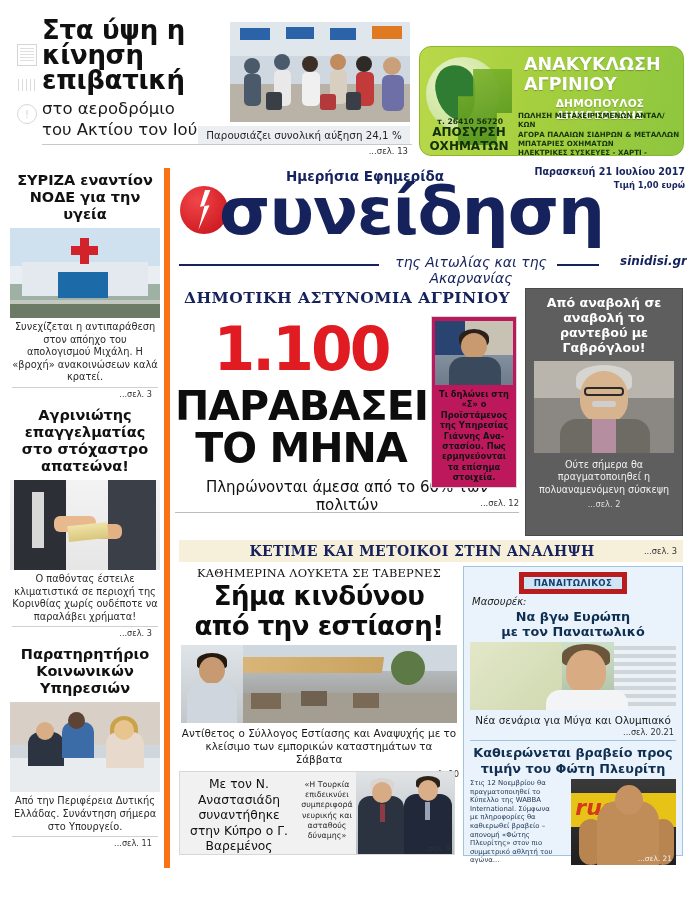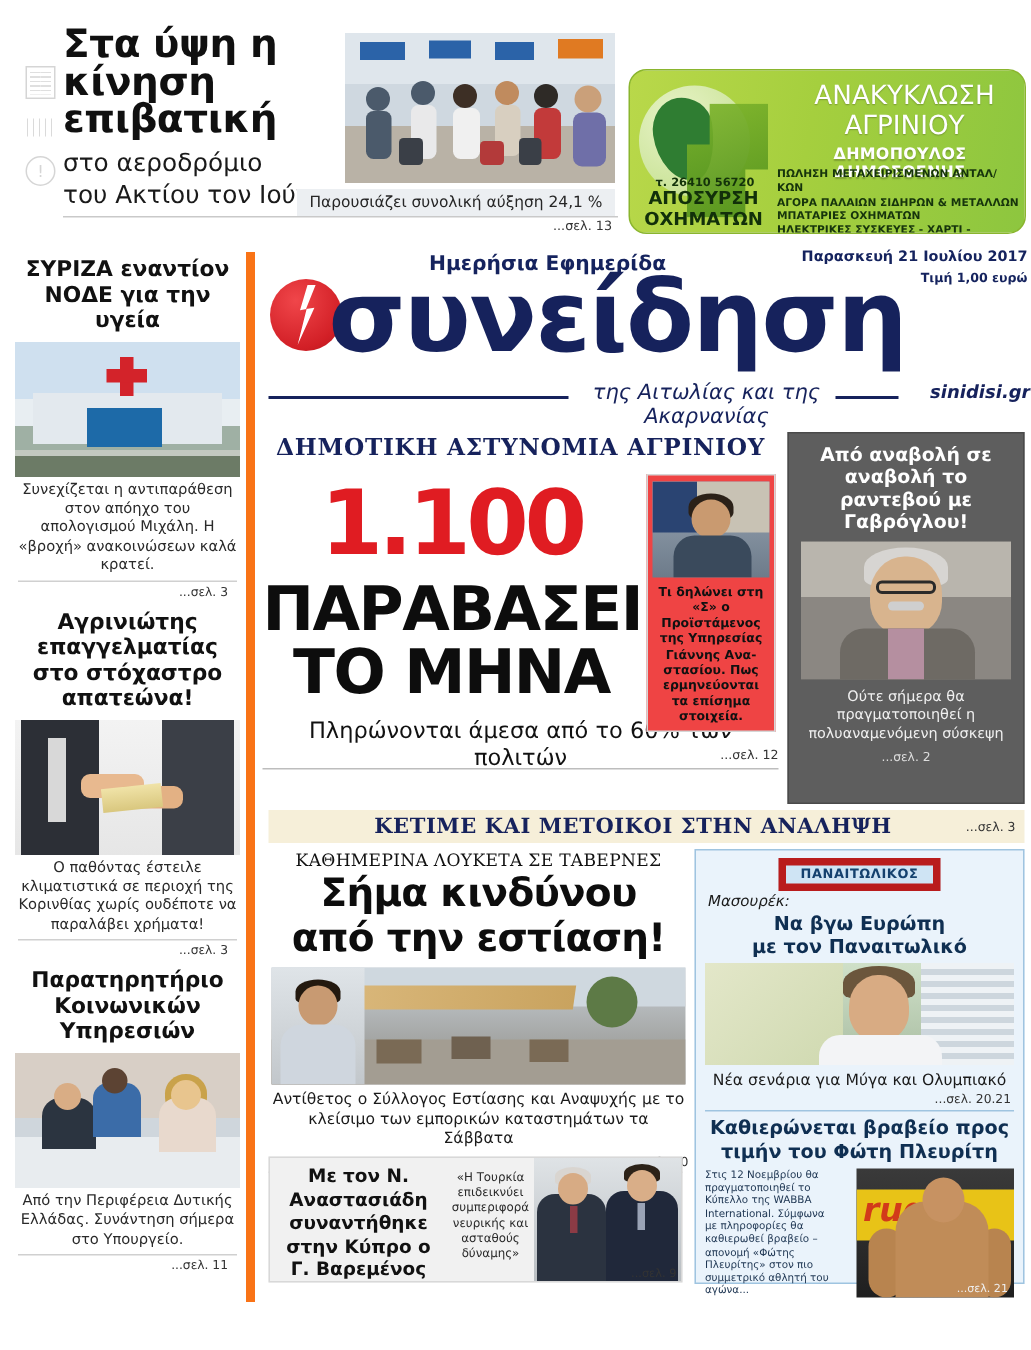--- a/index.html
+++ b/index.html
@@ -52,22 +52,22 @@
   .ad-globe { position:absolute; left:4px; top:4px; width:96px; height:100px; }
   .ad-globe .sphere { position:absolute; left:2px; top:6px; width:74px; height:74px;
      border-radius:50%; background: radial-gradient(circle at 35% 30%, #e8f3c8, #cfe6a0 60%, #b6d87a 100%); }
   .ad-globe .land { position:absolute; left:12px; top:14px; width:40px; height:56px;
      background:#2f7d32; border-radius: 48% 52% 40% 60% / 40% 35% 65% 60%;
      transform: rotate(-8deg); }
   .ad-globe .arrow { position:absolute; left:34px; top:18px; width:54px; height:76px;
      background: linear-gradient(160deg,#7fb52c,#4f8f1c);
      clip-path: polygon(28% 0%, 100% 0%, 100% 58%, 72% 58%, 72% 100%, 0% 100%, 0% 36%, 28% 36%);
      opacity:.92; }
-  .ad-title { position:absolute; left:104px; top:7px; width:158px; text-align:center;
-     color:#fff; font-weight:normal; font-size:17.5px; line-height:20px;
+  .ad-title { position:absolute; left:104px; top:7px; width:158px; 
+     color:#fff; font-weight:bold; font-size:17.5px; line-height:20px;
      text-shadow:0 1px 1px rgba(0,0,0,.25); }
   .ad-sub { position:absolute; left:96px; top:50px; width:168px; text-align:center;
      color:#fff; font-weight:bold; font-size:10.6px; letter-spacing:.2px;
      text-shadow:0 1px 1px rgba(0,0,0,.22); }
   .ad-phone { position:absolute; left:8px; top:70px; width:84px; text-align:center;
      color:#14330a; font-size:7.6px; font-weight:bold; }
   .ad-withdraw { position:absolute; left:4px; top:78px; width:90px; text-align:center;
      color:#12300a; font-weight:bold; font-size:12px; line-height:14px; }
   .ad-list { position:absolute; left:98px; top:64px; width:164px;
      color:#16340c; font-size:7.1px; font-weight:bold; line-height:9.3px; }
@@ -147,21 +147,21 @@
      font-size:41px; line-height:41px; font-weight:bold; color:#0d0d0d; letter-spacing:-1px; }
   .lead-l3 { position:absolute; left:0px; top:140px; width:252px; text-align:center;
      font-size:41px; line-height:41px; font-weight:bold; color:#0d0d0d; letter-spacing:-1px; }
   .lead-sub { position:absolute; left:0; top:190px; width:344px; text-align:center;
      font-size:15px; color:#111; }
   .lead-ref { position:absolute; left:0; top:210px; width:344px; text-align:right;
      font-size:8.4px; color:#333; }
   .lead-rule { position:absolute; left:0; top:224px; width:344px; height:1px; background:#bdbdbd; }
 
   .lead-inset { position:absolute; left:256px; top:28px; width:86px; height:172px;
-     background:#ef4444; border:1px solid #d6d6d6; }
+     background:#be185d; border:1px solid #d6d6d6; }
   .lead-inset .ipic { width:78px; height:64px; margin:4px auto 3px; overflow:hidden;
      position:relative; background:linear-gradient(180deg,#9aa7b5,#6d7b8a); }
   .lead-inset .ipic .wall { position:absolute; left:0; top:0; width:78px; height:34px;
      background:linear-gradient(90deg,#2a4472 0 38%, #c8c2b4 38% 100%); }
   .lead-inset .ipic .head { position:absolute; left:26px; top:12px; width:26px; height:26px;
      background:#c99a70; border-radius:50%; }
   .lead-inset .ipic .hair { position:absolute; left:24px; top:8px; width:30px; height:18px;
      background:#2b2118; border-radius:50% 50% 30% 30%; }
   .lead-inset .ipic .body { position:absolute; left:14px; top:36px; width:52px; height:28px;
      background:#3a4a5c; border-radius:14px 14px 0 0; }
@@ -225,21 +225,21 @@
   .mid-photo .inset .b { position:absolute; left:6px; top:38px; width:50px; height:40px;
      background:#cfd6de; border-radius:14px 14px 0 0; }
   .mid-cap { font-size:10.4px; line-height:13.2px; color:#1a1a1a; text-align:center;
      padding:4px 2px 0; }
   .mid-ref { text-align:right; font-size:8.3px; color:#333; padding-top:2px; }
   .mid-rule { width:276px; height:1px; background:#bdbdbd; margin-top:2px; }
 
   
   .cyp { position:absolute; left:179px; top:771px; width:276px; height:84px;
      background:#f1f1f1; border:1px solid #d8d8d8; display:flex; }
-  .cyp-title { width:118px; text-align:center; font-weight:bold; font-size:12.3px;
+  .cyp-title { width:118px; text-align:center; font-weight:normal; font-size:12.3px;
      line-height:15.5px; color:#111; padding:5px 3px 0; }
   .cyp-quote { width:58px; text-align:center; font-size:7.9px; line-height:10.2px;
      color:#2a2a2a; padding:8px 2px 0; }
   .cyp-photo { width:98px; height:82px; overflow:hidden; position:relative;
      background:linear-gradient(180deg,#dfe3e6,#b9bec2); }
   .cyp-photo .ch1 { position:absolute; left:2px; top:24px; width:46px; height:58px; background:#2b3340; border-radius:12px 12px 0 0;}
   .cyp-photo .hd1 { position:absolute; left:16px; top:10px; width:20px; height:21px; background:#d7ab84; border-radius:50%;}
   .cyp-photo .hr1 { position:absolute; left:14px; top:6px; width:24px; height:12px; background:#d9d5d0; border-radius:50% 50% 20% 20%;}
   .cyp-photo .ch2 { position:absolute; right:2px; top:22px; width:48px; height:60px; background:#20283a; border-radius:12px 12px 0 0;}
   .cyp-photo .hd2 { position:absolute; right:16px; top:8px; width:20px; height:21px; background:#d9ae88; border-radius:50%;}

